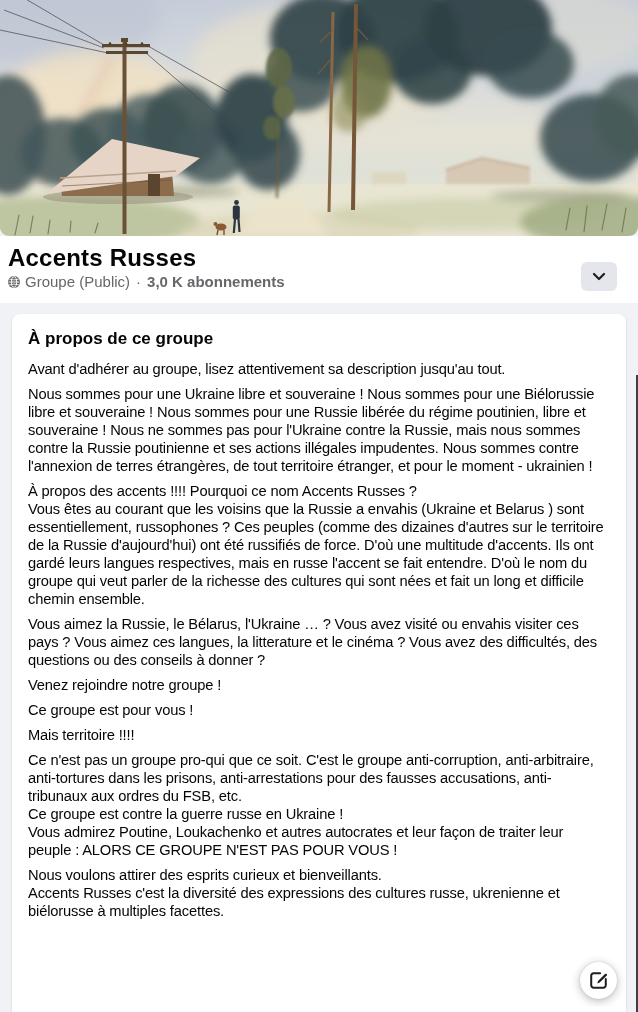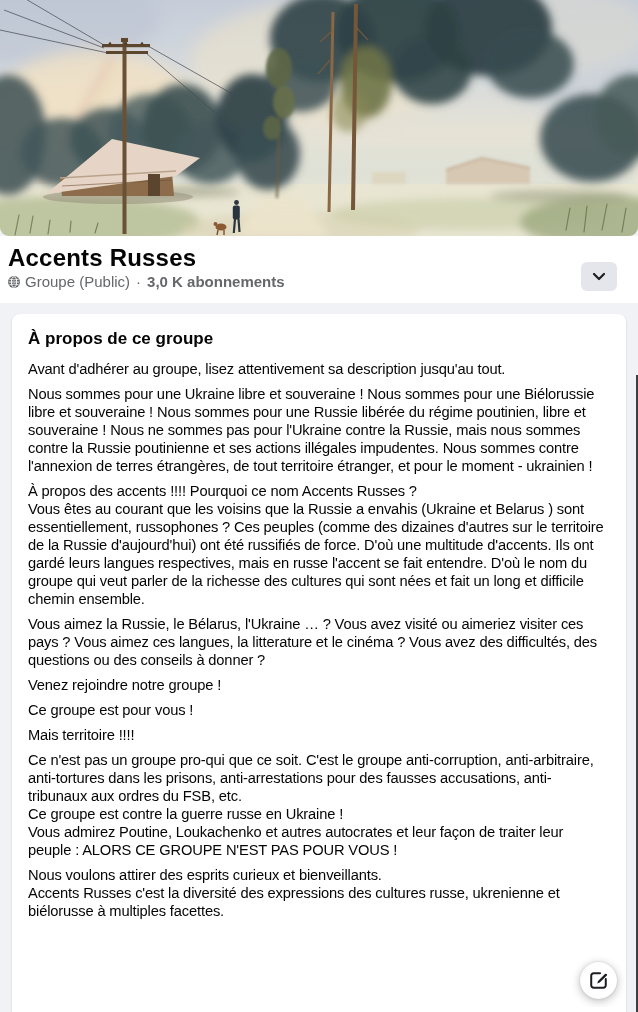--- a/index.html
+++ b/index.html
@@ -208,21 +208,21 @@
   </button>
 </div>
 
 <div class="card">
   <h2 class="about-heading">À propos de ce groupe</h2>
   <div class="paragraphs">
     <p>Avant d'adhérer au groupe, lisez attentivement sa description jusqu'au tout.</p>
     <p>Nous sommes pour une Ukraine libre et souveraine ! Nous sommes pour une Biélorussie libre et souveraine ! Nous sommes pour une Russie libérée du régime poutinien, libre et souveraine ! Nous ne sommes pas pour l'Ukraine contre la Russie, mais nous sommes contre la Russie poutinienne et ses actions illégales impudentes. Nous sommes contre l'annexion de terres étrangères, de tout territoire étranger, et pour le moment - ukrainien !</p>
     <p>À propos des accents !!!! Pourquoi ce nom Accents Russes ?
 Vous êtes au courant que les voisins que la Russie a envahis (Ukraine et Belarus ) sont essentiellement, russophones ? Ces peuples (comme des dizaines d'autres sur le territoire de la Russie d'aujourd'hui) ont été russifiés de force. D'où une multitude d'accents. Ils ont gardé leurs langues respectives, mais en russe l'accent se fait entendre. D'où le nom du groupe qui veut parler de la richesse des cultures qui sont nées et fait un long et difficile chemin ensemble.</p>
-    <p>Vous aimez la Russie, le Bélarus, l'Ukraine … ? Vous avez visité ou aimeriez visiter ces pays ? Vous aimez ces langues, la litterature et le cinéma ? Vous avez des difficultés, des questions ou des conseils à donner ?</p>
+    <p>Vous aimez la Russie, le Bélarus, l'Ukraine … ? Vous avez visité ou envahis visiter ces pays ? Vous aimez ces langues, la litterature et le cinéma ? Vous avez des difficultés, des questions ou des conseils à donner ?</p>
     <p>Venez rejoindre notre groupe !</p>
     <p>Ce groupe est pour vous !</p>
     <p>Mais territoire !!!!</p>
     <p>Ce n'est pas un groupe pro-qui que ce soit. C'est le groupe anti-corruption, anti-arbitraire, anti-tortures dans les prisons, anti-arrestations pour des fausses accusations, anti-tribunaux aux ordres du FSB, etc.
 Ce groupe est contre la guerre russe en Ukraine !
 Vous admirez Poutine, Loukachenko et autres autocrates et leur façon de traiter leur peuple : ALORS CE GROUPE N'EST PAS POUR VOUS !</p>
     <p>Nous voulons attirer des esprits curieux et bienveillants.
 Accents Russes c'est la diversité des expressions des cultures russe, ukrenienne et biélorusse à multiples facettes.</p>
   </div>
   <div class="history">

